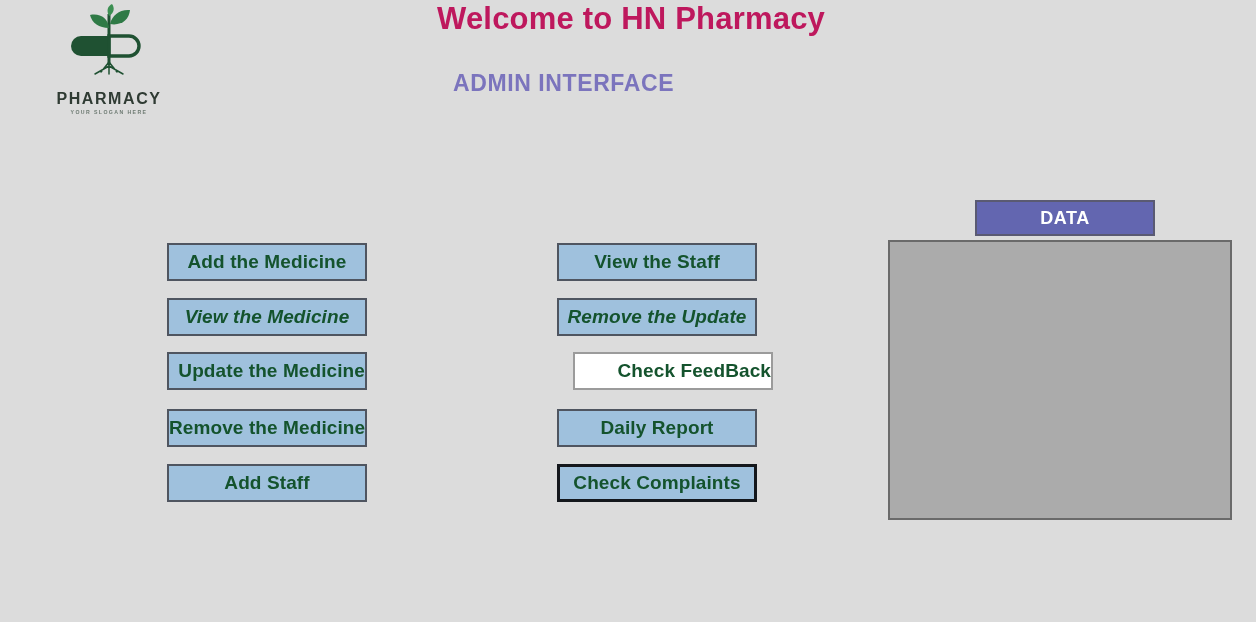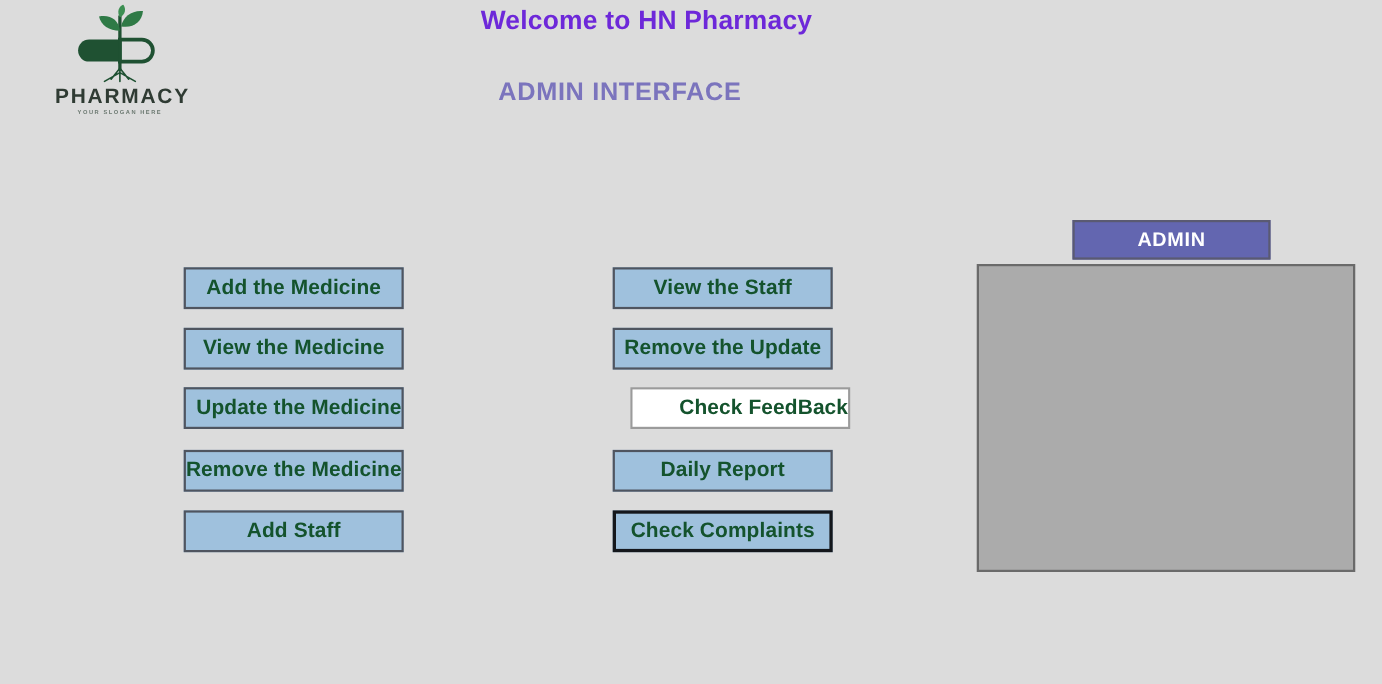--- a/index.html
+++ b/index.html
@@ -25,45 +25,45 @@
     text-align: center;
   }
   .logo-mark {
     width: 100px;
     height: 74px;
     margin: 0 auto;
     display: block;
   }
   .logo-word {
     font-family: "Liberation Sans", sans-serif;
-    font-size: 19px;
+    font-size: 16px;
     font-weight: bold;
     letter-spacing: 1.6px;
     color: #2f3b33;
     line-height: 1;
-    margin-top: 1px;
+    margin-top: 13px;
   }
   .logo-slogan {
     font-family: "Liberation Sans", sans-serif;
     font-size: 5.2px;
     font-weight: bold;
     letter-spacing: 1.4px;
     color: #6d7a72;
     line-height: 1;
     margin-top: 3px;
   }
 
   
   .welcome-title {
     position: absolute;
     left: 437px;
     top: 0px;
-    font-size: 24px;
+    font-size: 31px;
     font-weight: bold;
-    color: #6d28d9;
+    color: #be185d;
     letter-spacing: 0.2px;
     white-space: nowrap;
     line-height: 38px;
   }
   .admin-title {
     position: absolute;
     left: 453px;
     top: 64px;
     font-size: 23px;
     font-weight: bold;
@@ -100,21 +100,21 @@
   .btn.state-focus {
     border: 3px solid #14171c;
     line-height: 32px;
     text-align: center;
   }
 
   .col-left  { left: 167px; }
   .col-mid   { left: 557px; }
 
   .row-0 { top: 243px; }
-  .row-1 { top: 298px; }
+  .row-1 { top: 298px; font-style: italic; }
   .row-2 { top: 352px; text-align: right; }
   .row-3 { top: 409px; }
   .row-4 { top: 464px; }
 
   
   .data-tab {
     position: absolute;
     left: 975px;
     top: 200px;
     width: 180px;
@@ -170,14 +170,14 @@
 <button class="btn col-left row-2">Update the Medicine</button>
 <button class="btn col-left row-3">Remove the Medicine</button>
 <button class="btn col-left row-4">Add Staff</button>
 
 <button class="btn col-mid row-0">View the Staff</button>
 <button class="btn col-mid row-1">Remove the Update</button>
 <button class="btn col-mid row-2 state-hover">Check FeedBack</button>
 <button class="btn col-mid row-3">Daily Report</button>
 <button class="btn col-mid row-4 state-focus">Check Complaints</button>
 
-<div class="data-tab">ADMIN</div>
+<div class="data-tab">DATA</div>
 <div class="data-panel"></div>
 
 </body></html>

